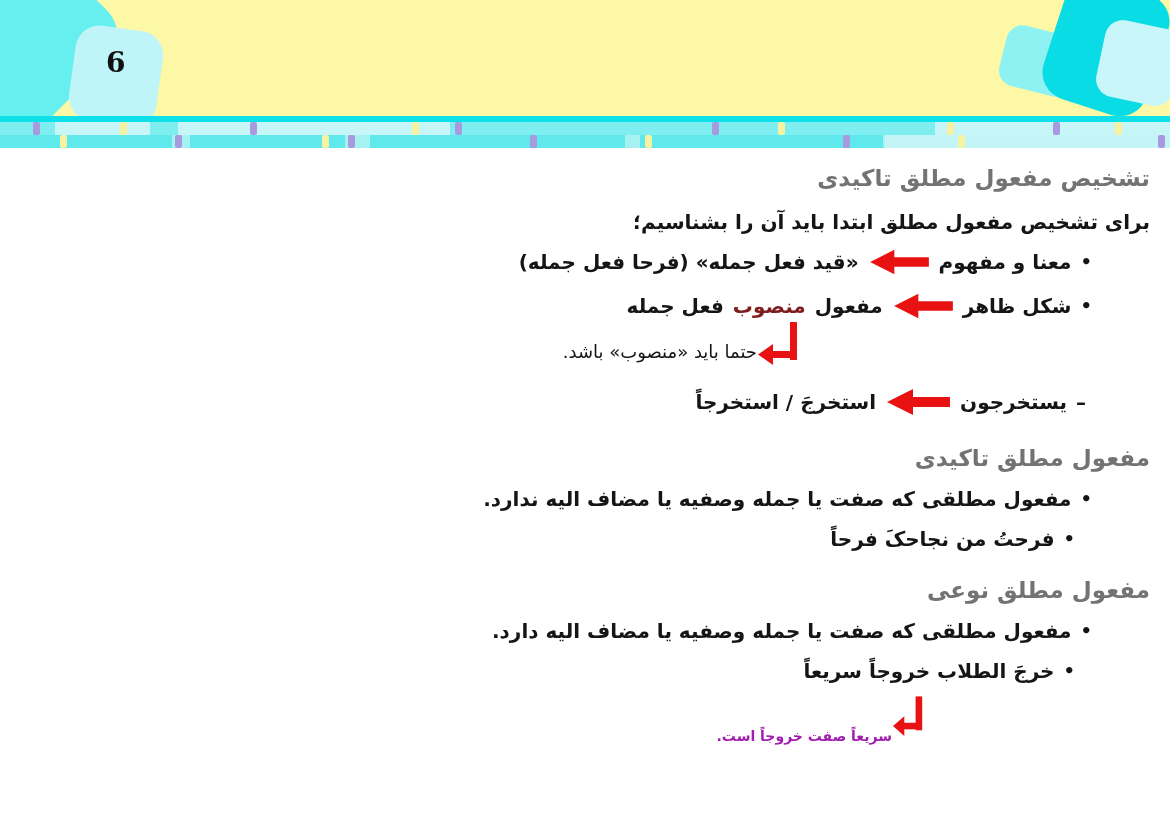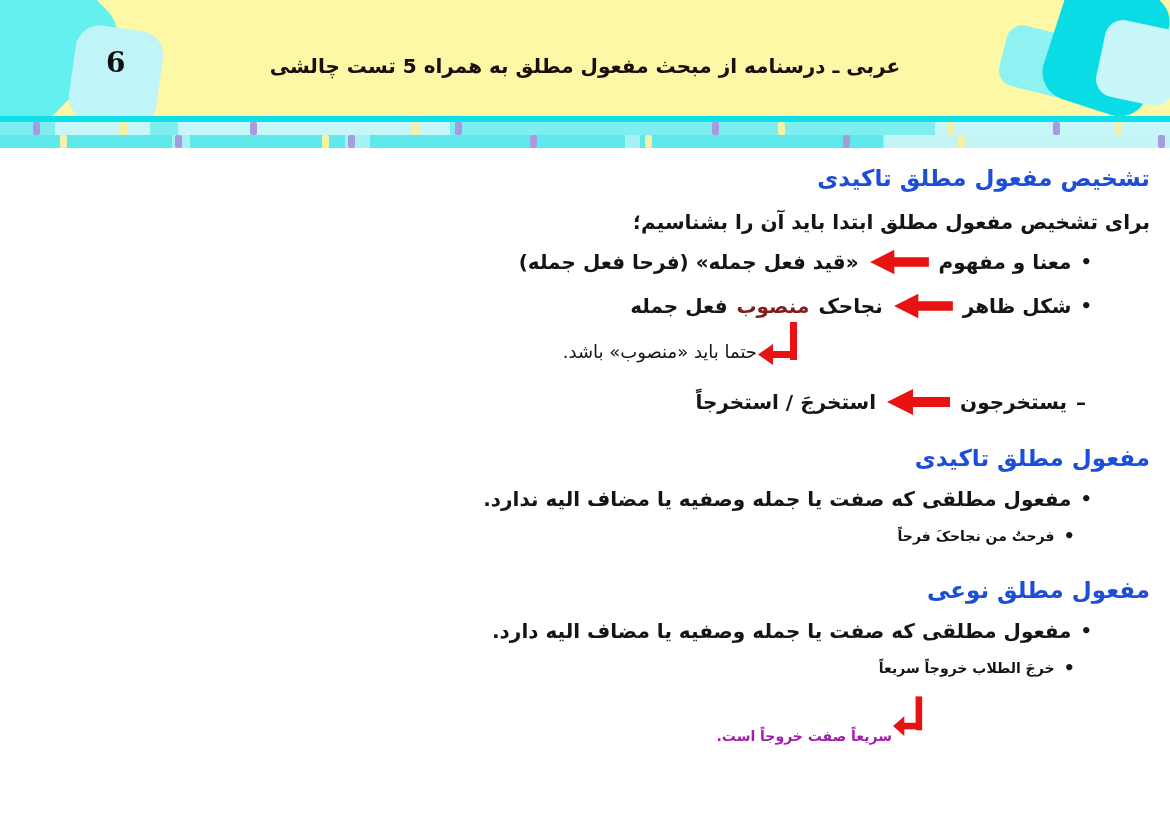--- a/index.html
+++ b/index.html
@@ -21,25 +21,25 @@
   
   .strip-line{position:absolute; left:0; top:116px; width:1170px; height:6px; background:#0FDFE9;}
   .strip-row1{position:absolute; left:0; top:122px; width:1170px; height:13px; background:#7EEEF0;}
   .strip-row2{position:absolute; left:0; top:135px; width:1170px; height:13px; background:#A6F1F2;}
   .patch{position:absolute; top:0; height:13px;}
   .tick{position:absolute; top:0; width:7px; height:13px; border-radius:2px;}
   .tick.purple{background:#A79ADF;}
   .tick.yellow{background:#F6F2A2;}
   
   .content{position:absolute; left:0; top:148px; width:1170px; height:679px; direction:rtl; color:#151515;}
-  .sec-heading{position:absolute; right:20px; margin:0; font-size:23px; font-weight:bold; color:#1d4ed8; white-space:nowrap;}
+  .sec-heading{position:absolute; right:20px; margin:0; font-size:23px; font-weight:bold; color:#737373; white-space:nowrap;}
   .intro{position:absolute; right:20px; margin:0; font-size:20px; font-weight:bold; white-space:nowrap;}
   .bullet-row{position:absolute; display:flex; align-items:center; gap:9px; font-size:20px; font-weight:bold; white-space:nowrap;}
   .bullet-row .dot{font-size:18px; line-height:1;}
-  .example-text{font-size:14px;}
+  .example-text{font-size:20px;}
   .highlight{color:#7f1d1d;}
   .arrow-svg{flex:0 0 auto; display:block;}
   .elbow{position:absolute;}
   .note{position:absolute; font-size:18px; font-weight:normal; white-space:nowrap;}
   .note-blue{position:absolute; font-size:14px; font-weight:bold; color:#a21caf; white-space:nowrap;}
   
   .pos-h1{top:17px;}   .pos-intro{top:62px;}
   .pos-b1{top:100px;}  .pos-b2{top:144px;}
   .pos-elbow1{left:757px; top:174px;}
   .pos-note1{right:413px; top:193px;}
@@ -55,21 +55,20 @@
 
 <div class="page">
 
   <div class="header">
     <div class="shape shape-l1"></div>
     <div class="shape shape-l2"></div>
     <div class="shape shape-r1"></div>
     <div class="shape shape-r2"></div>
     <div class="shape shape-r3"></div>
     <div class="page-number">6</div>
-    <div class="page-title">عربی ـ درسنامه از مبحث مفعول مطلق به همراه 5 تست چالشی</div>
   </div>
 
   <div class="strip-line"></div>
   <div class="strip-row1">
     <div class="patch" style="left:55px;width:95px;background:#C7F6F8;"></div>
     <div class="patch" style="left:178px;width:272px;background:#C7F6F8;"></div>
     <div class="patch" style="left:935px;width:235px;background:#C7F6F8;"></div>
     <div class="tick purple" style="left:33px;"></div>
     <div class="tick yellow" style="left:120px;"></div>
     <div class="tick purple" style="left:250px;"></div>
@@ -111,21 +110,21 @@
         </svg>
       <span>«قید فعل جمله» (فرحا فعل جمله)</span>
     </div>
 
     <div class="bullet-row indent-list pos-b2">
       <span class="dot">•</span>
       <span>شکل ظاهر</span>
       <svg class="arrow-svg" width="62" height="28" viewBox="0 0 64 30">
           <path d="M64 10 H27 V2 L1 15 L27 28 V20 H64 Z" fill="#E91212"></path>
         </svg>
-      <span>نجاحک</span>
+      <span>مفعول</span>
       <span class="highlight">منصوب</span>
       <span>فعل جمله</span>
     </div>
 
     <svg class="elbow pos-elbow1" width="44" height="48" viewBox="0 0 44 48">
       <rect x="33" y="0" width="7" height="38" fill="#E91212"></rect>
       <rect x="16" y="29" width="22" height="7" fill="#E91212"></rect>
       <polygon points="16,22 16,43 1,32.5" fill="#E91212"></polygon>
     </svg>
     <div class="note pos-note1">حتما باید «منصوب» باشد.</div>

